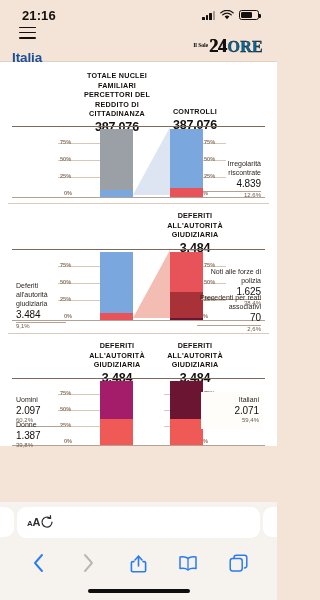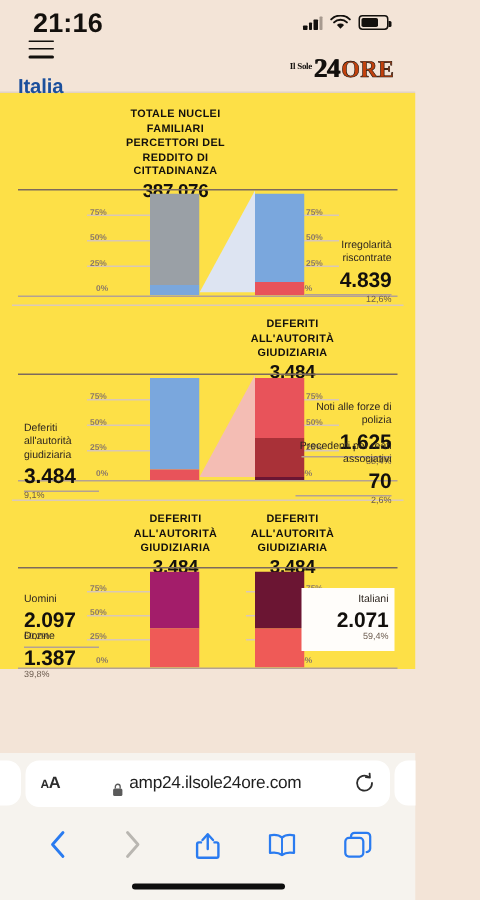--- a/index.html
+++ b/index.html
@@ -10,21 +10,21 @@
     overflow: hidden;
   }
   body { position: relative; }
 
   
   .statusbar {
     height: 30px; display: flex; align-items: center;
     justify-content: space-between; padding: 0 18px 0 22px;
     background: #f3e4d7;
   }
-  .status-time { font-size: 18px; font-weight: 600; color: #13100d; letter-spacing: .1px; }
+  .status-time { font-size: 13px; font-weight: 600; color: #13100d; letter-spacing: .1px; }
   .status-right { display: flex; align-items: center; gap: 5px; }
   .sig { display: flex; align-items: flex-end; gap: 1px; height: 9px; }
   .sig i { width: 2.5px; background: #13100d; border-radius: .5px; display: block; }
   .sig i:nth-child(1){height:3px} .sig i:nth-child(2){height:5px}
   .sig i:nth-child(3){height:7px} .sig i:nth-child(4){height:9px;background:#a79a8f}
   .wifi { position: relative; width: 14px; height: 10px; }
   .wifi svg { display: block; }
   .batt { width: 20px; height: 10px; border: 1.2px solid #13100d; border-radius: 2.6px; position: relative; padding: 1.3px; }
   .batt::after { content:""; position:absolute; right:-3px; top:3px; width:1.6px; height:4px; background:#13100d; border-radius:0 1px 1px 0; }
   .batt span { display:block; height:100%; width:72%; background:#13100d; border-radius:1.2px; }
@@ -36,25 +36,25 @@
     background: #f3e4d7; border-bottom: 1px solid #e2d2c3;
   }
   .hdr-left { display: flex; align-items: center; gap: 11px; flex-direction: column; }
   .burger { width: 17px; height: 12px; display: flex; flex-direction: column; justify-content: space-between; }
   .burger i { display: block; height: 1.6px; background: #13100d; border-radius: 1px; }
   .hdr-section { font-size: 13.5px; font-weight: 700; color: #1b4f9c; letter-spacing: -.1px; }
   .logo { display: flex; align-items: baseline; gap: 1px; }
   .logo-il { font-family: "Liberation Serif", serif; font-size: 6px; font-weight: 700; color: #13100d; letter-spacing: -.2px; transform: translateY(-5px); }
   .logo-24 { font-family: "Liberation Serif", serif; font-size: 18px; font-weight: 700; color: #13100d; letter-spacing: -.3px; line-height: 1;
              text-shadow: 0.7px 0 0 #13100d; }
-  .logo-ore { font-family: "Liberation Serif", serif; font-size: 16px; font-weight: 700; color: #c2410c; letter-spacing: .3px; line-height: 1;
+  .logo-ore { font-family: "Liberation Serif", serif; font-size: 16px; font-weight: 700; color: #0369a1; letter-spacing: .3px; line-height: 1;
              -webkit-text-stroke: .4px #13100d; }
 
   
-  .info { background: #fde047; padding: 0; }
+  .info { background: #ffffff; padding: 0; }
   .panel { position: relative; padding: 0 8px; }
   .ptitle { text-align: center; width: 86px; }
   .ptitle .cap {
     font-size: 7.2px; font-weight: 700; color: #13100d;
     letter-spacing: .25px; line-height: 1.32; text-transform: uppercase;
   }
   .ptitle .num {
     font-size: 12.5px; font-weight: 700; color: #13100d;
     margin-top: 1px; letter-spacing: -.2px;
   }
@@ -67,21 +67,21 @@
   .tick { position: absolute; font-size: 5.6px; color: #8a7868; font-weight: 700; }
 
   .bar { position: absolute; bottom: 1.4px; width: 33px; overflow: hidden; }
   .bar .seg { width: 100%; }
 
   .conn { position: absolute; }
 
   .lab { position: absolute; font-size: 7px; color: #4a3d33; line-height: 1.3; }
   .lab .t { font-size: 7px; color: #2e2620; }
   .lab .sm { font-size: 6.2px; color: #4a3d33; }
-  .lab .big { font-size: 14px; font-weight: 700; color: #13100d; letter-spacing: -.1px; }
+  .lab .big { font-size: 10px; font-weight: 400; color: #13100d; letter-spacing: -.1px; }
   .lab .pct { font-size: 6px; color: #6b5b4e; }
   .lab.r { text-align: right; }
 
   .sep { height: 1px; background: #dbc9b9; margin: 0 8px; }
 
   
   .urlwrap {
     position: absolute; left: 0; right: 0; bottom: 58px; height: 40px;
     background: #f6f3ee; display: flex; align-items: center; justify-content: center;
     padding: 0 8px;
@@ -158,20 +158,24 @@
     <span class="logo-ore">ORE</span>
   </div>
 </div>
 
 <div class="info">
 
   <div class="panel" style="padding-top:9px">
     <div style="position:relative;height:52px">
       <div class="ptitle" style="position:absolute;left:66px;top:0;width:86px">
         <div class="cap">TOTALE NUCLEI FAMILIARI PERCETTORI DEL REDDITO DI CITTADINANZA</div>
+        <div class="num">387.076</div>
+      </div>
+      <div class="ptitle" style="position:absolute;left:144px;top:36px;width:86px">
+        <div class="cap">CONTROLLI</div>
         <div class="num">387.076</div>
       </div>
     </div>
 
     <div class="plot" style="height:72px">
       <div class="axis-top"></div>
 
       <div class="gline" style="left:50px;width:62px;top:17px"></div>
       <div class="gline" style="left:50px;width:62px;top:34px"></div>
       <div class="gline" style="left:50px;width:62px;top:51px"></div>
@@ -342,29 +346,20 @@
         <div class="big">2.071</div>
         <div class="pct">59,4%</div>
       </div>
     </div>
   </div>
 </div>
 
 <div class="urlwrap">
   <div class="urlbar">
     <div class="aa"><span class="small">A</span>A</div>
-    <div class="url-center">
-      <span class="lock">
-        <svg width="7" height="9" viewBox="0 0 7 9">
-            <rect x="0.4" y="3.6" width="6.2" height="5.1" rx="1" fill="#5a5a5a"></rect>
-            <path d="M1.9 3.6 V2.4 A1.6 1.6 0 0 1 5.1 2.4 V3.6" stroke="#5a5a5a" stroke-width="0.9" fill="none"></path>
-          </svg>
-      </span>
-      <span class="urltext">amp24.ilsole24ore.com</span>
-    </div>
     <div class="reload">
       <svg width="14" height="14" viewBox="0 0 14 14">
           <path d="M12 7 A5 5 0 1 1 10 3.1" stroke="#2d2d2d" stroke-width="1.2" fill="none" stroke-linecap="round"></path>
           <path d="M10.4 0.6 L10.6 3.4 L7.9 3.1" stroke="#2d2d2d" stroke-width="1.2" fill="none" stroke-linecap="round" stroke-linejoin="round"></path>
         </svg>
     </div>
   </div>
 </div>
 
 <div class="tabbar">

